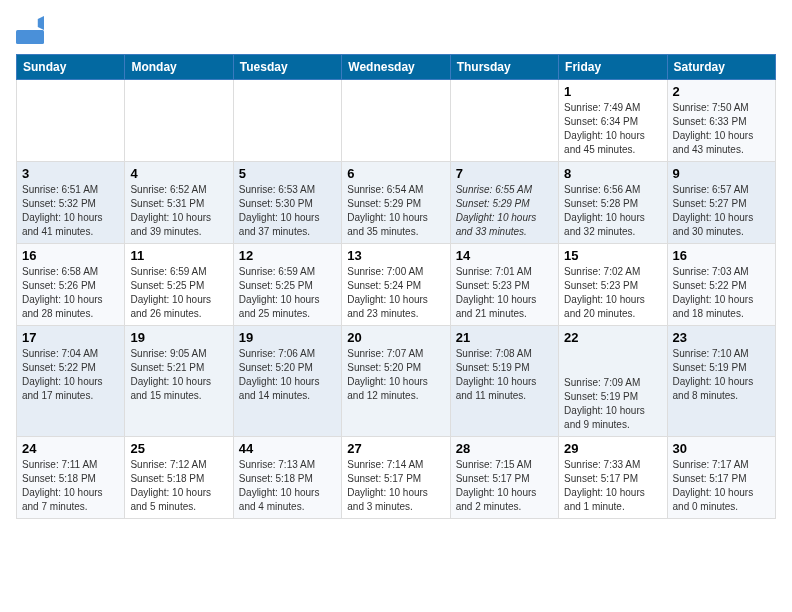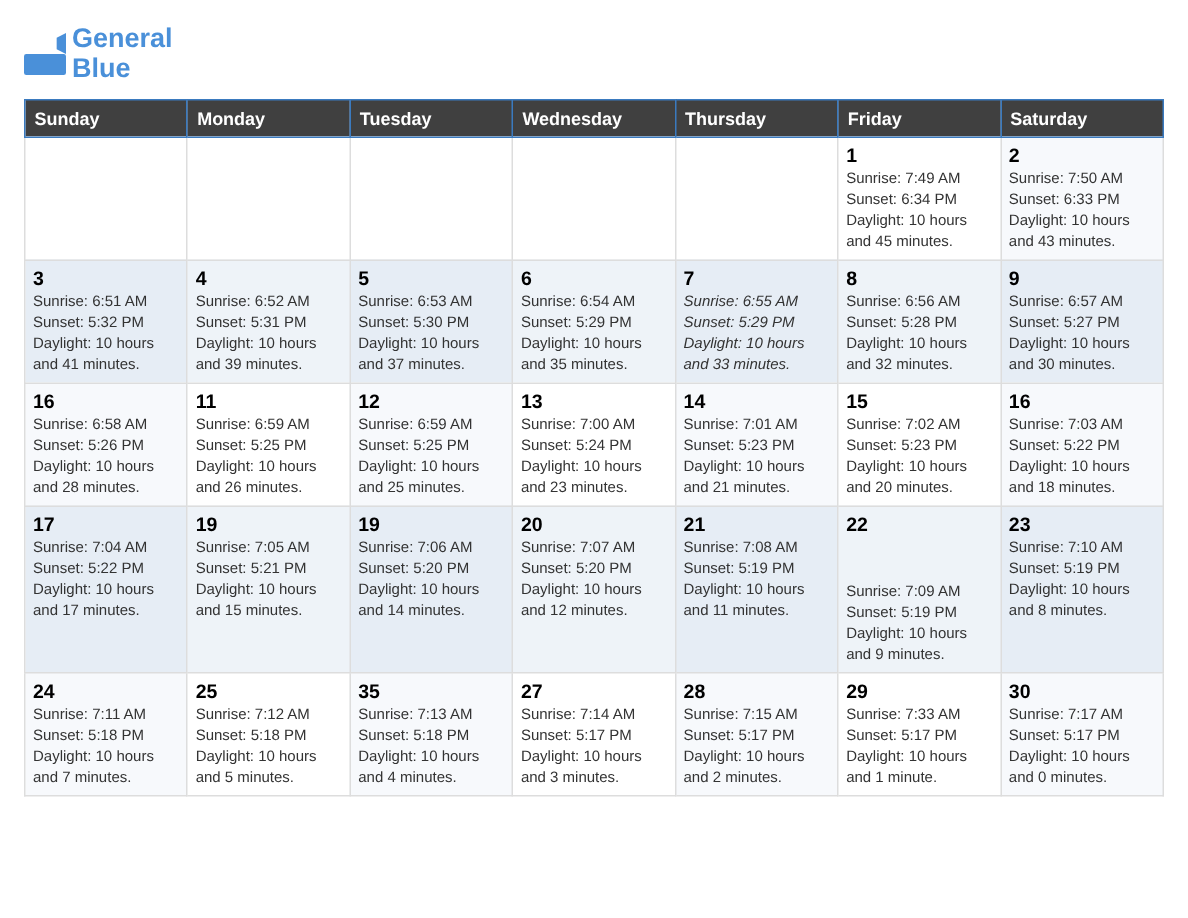--- a/index.html
+++ b/index.html
@@ -45,21 +45,21 @@
     .location-title {
       font-size: 15px;
       color: #555;
     }
     table {
       width: 100%;
       border-collapse: collapse;
       font-size: 11px;
     }
     th {
-      background-color: #404040;
+      background-color: #0369a1;
       color: #fff;
       text-align: left;
       padding: 5px 6px;
       font-size: 12px;
       font-weight: bold;
       border: 1px solid #3a7abf;
       margin-left: 29px;
     }
     td {
       border: 1px solid #ddd;
@@ -96,24 +96,20 @@
 </head>
 <body>
 
 <div class="header-area">
   <div class="logo">
     <svg class="logo-icon" viewBox="0 0 36 36" xmlns="http://www.w3.org/2000/svg">
       <rect x="0" y="0" width="36" height="18" fill="#fff" rx="2"></rect>
       <rect x="0" y="18" width="36" height="18" fill="#4a90d9" rx="2"></rect>
       <polygon points="28,4 36,0 36,18 28,14" fill="#4a90d9"></polygon>
     </svg>
-    <div class="logo-text">
-      <div><span>General</span></div>
-      <div><span style="color:#4a90d9">Blue</span></div>
-    </div>
   </div>
   <div class="title-area">
     <div class="month-title"></div>
     <div class="location-title"></div>
   </div>
 </div>
 
 <table>
   <thead>
     <tr id="weekday-header">
@@ -253,21 +249,21 @@
       <tr>
         <td>
           <span class="day-number">17</span>
           <div class="day-info" style="white-space: pre-line;">Sunrise: 7:04 AM
 Sunset: 5:22 PM
 Daylight: 10 hours
 and 17 minutes.</div>
         </td>
         <td>
           <span class="day-number">19</span>
-          <div class="day-info" style="white-space: pre-line;">Sunrise: 7:05 AM
+          <div class="day-info" style="white-space: pre-line;">Sunrise: 9:05 AM
 Sunset: 5:21 PM
 Daylight: 10 hours
 and 15 minutes.</div>
         </td>
         <td>
           <span class="day-number">19</span>
           <div class="day-info" style="white-space: pre-line;">Sunrise: 7:06 AM
 Sunset: 5:20 PM
 Daylight: 10 hours
 and 14 minutes.</div>
@@ -310,21 +306,21 @@
 and 7 minutes.</div>
         </td>
         <td>
           <span class="day-number">25</span>
           <div class="day-info" style="white-space: pre-line;">Sunrise: 7:12 AM
 Sunset: 5:18 PM
 Daylight: 10 hours
 and 5 minutes.</div>
         </td>
         <td>
-          <span class="day-number">35</span>
+          <span class="day-number">44</span>
           <div class="day-info" style="white-space: pre-line;">Sunrise: 7:13 AM
 Sunset: 5:18 PM
 Daylight: 10 hours
 and 4 minutes.</div>
         </td>
         <td>
           <span class="day-number">27</span>
           <div class="day-info" style="white-space: pre-line;">Sunrise: 7:14 AM
 Sunset: 5:17 PM
 Daylight: 10 hours

